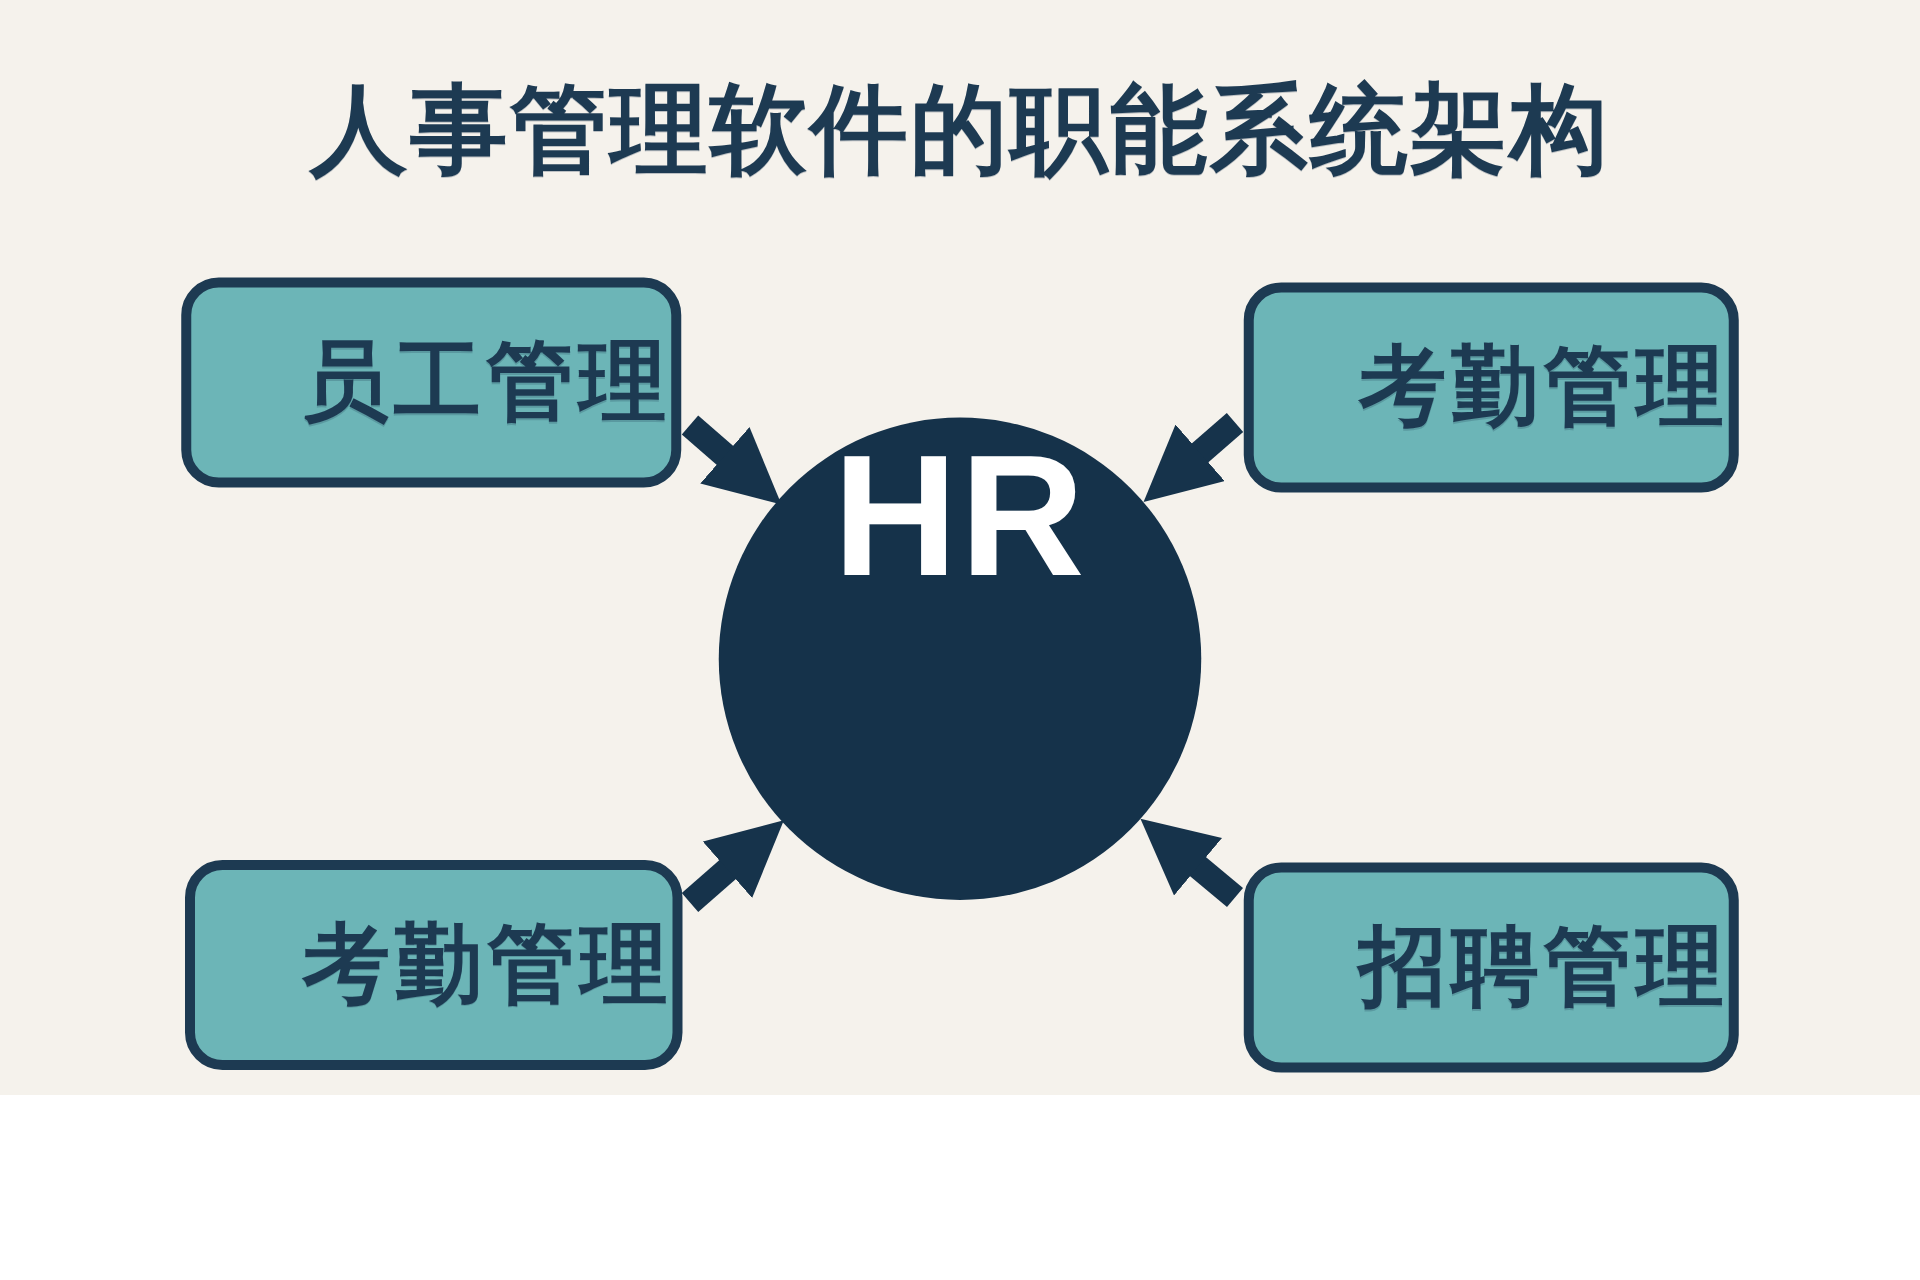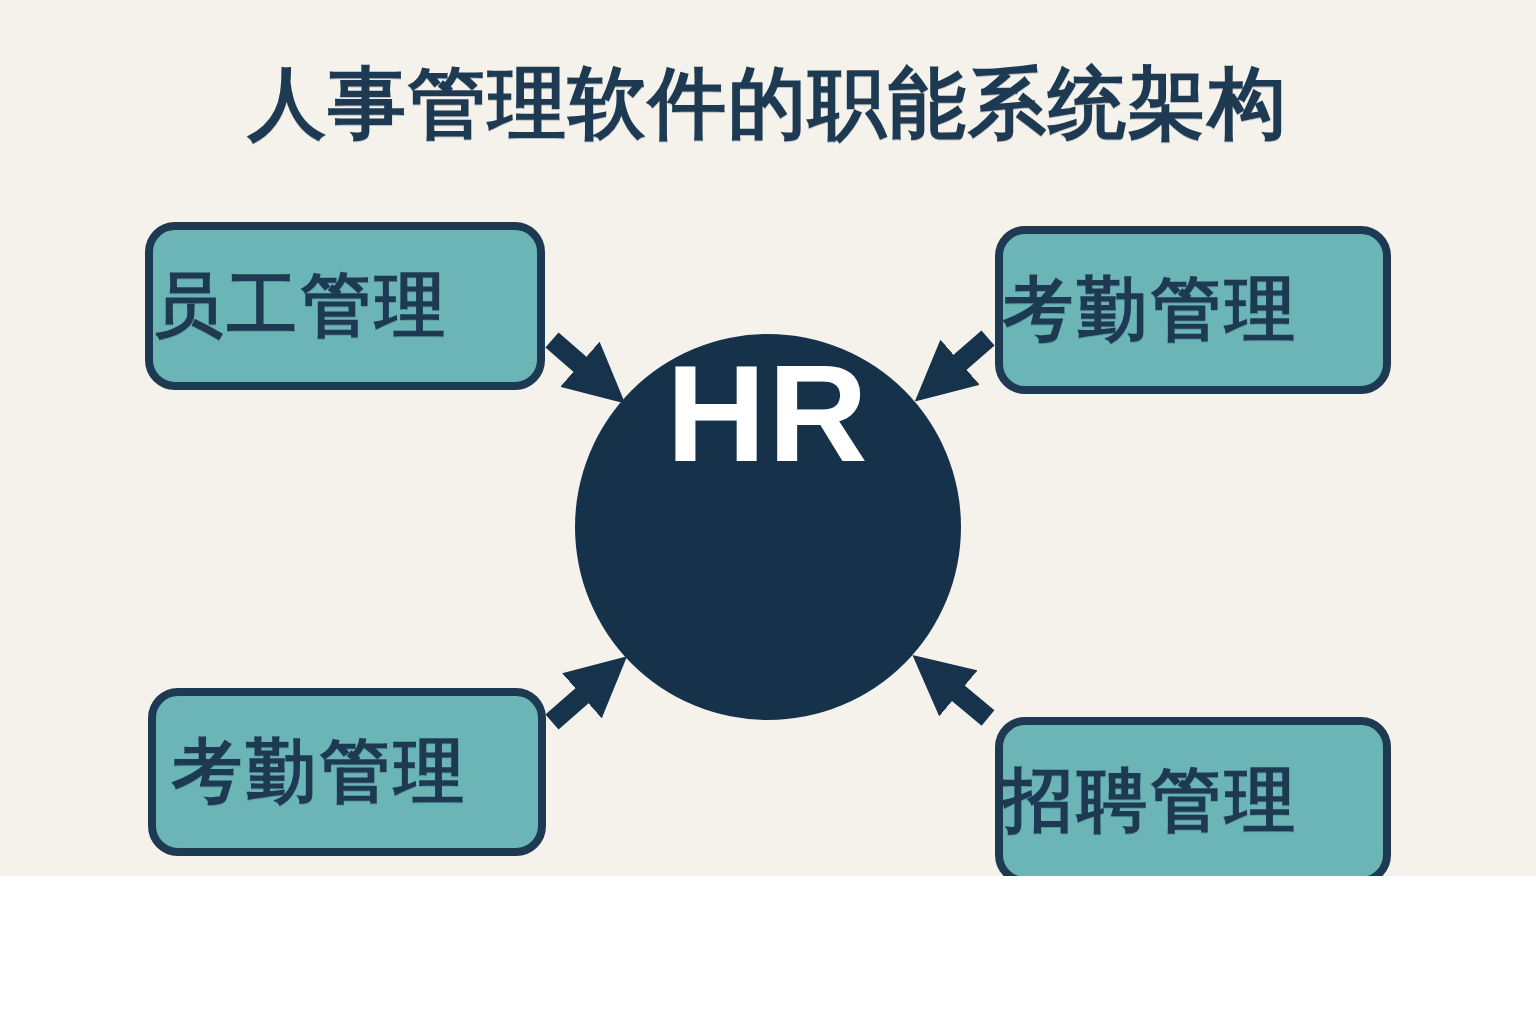--- a/index.html
+++ b/index.html
@@ -41,33 +41,33 @@
     width: 1536px;
     height: 1024px;
   }
   .node {
     position: absolute;
     background: var(--box-fill);
     border: 8px solid var(--box-border);
     border-radius: 30px;
     display: flex;
     align-items: center;
-    justify-content: flex-start;
+    justify-content: flex-end;
   }
   .node span {
     font-size: 70px;
     font-weight: 800;
     letter-spacing: 4px;
     color: var(--text-dark);
     text-shadow: 0 1px 0 rgba(20,45,70,0.2);
   }
   .node.tl { left: 145px; top: 222px; width: 400px; height: 168px; }
   .node.tr { left: 995px; top: 226px; width: 396px; height: 168px; }
   .node.bl { left: 148px; top: 688px; width: 398px; height: 168px; padding-left: 16px; }
-  .node.br { left: 995px; top: 690px; width: 396px; height: 168px; margin-top: 27px; }
+  .node.br { left: 995px; top: 690px; width: 396px; height: 168px; }
   .center-circle {
     position: absolute;
     left: 575px;
     top: 334px;
     width: 386px;
     height: 386px;
     border-radius: 50%;
     background: var(--circle-fill);
     display: flex;
     justify-content: center;

